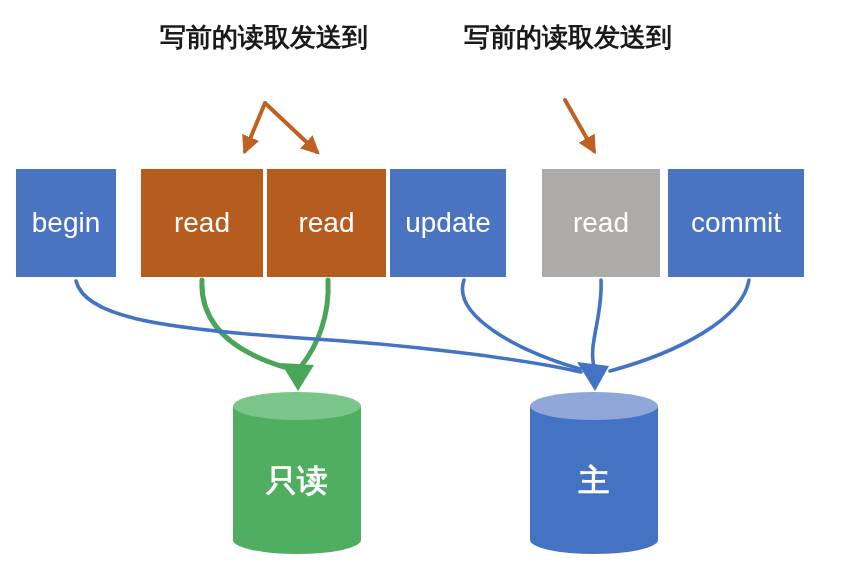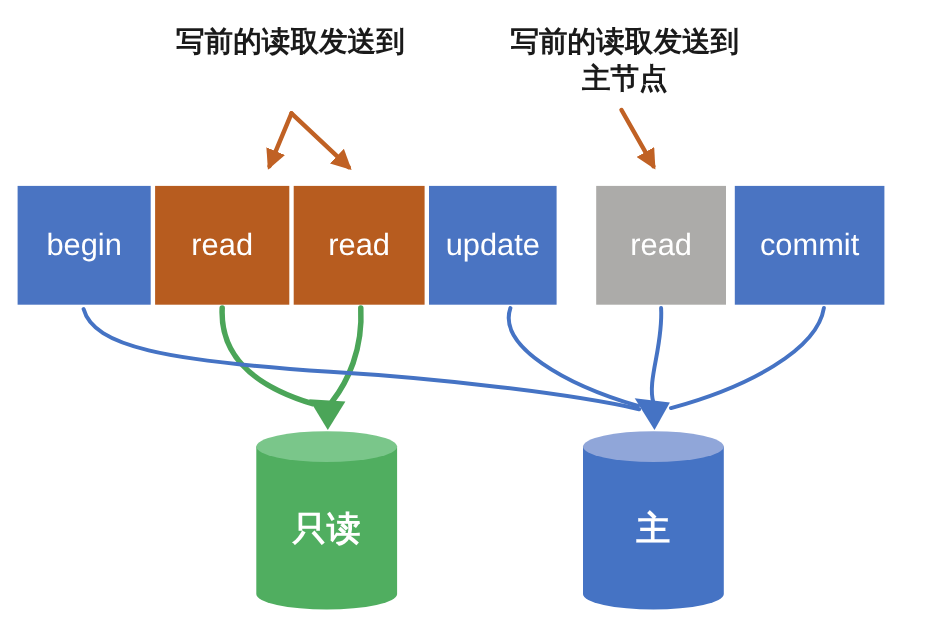--- a/index.html
+++ b/index.html
@@ -48,21 +48,20 @@
 <body>
 
 <div class="canvas">
 
   <div class="ann ann-left">
     <div>写前的读取发送到</div>
   </div>
 
   <div class="ann ann-right">
     <div>写前的读取发送到</div>
-    <div>主节点</div>
   </div>
 
   <svg class="svg-layer" width="852" height="570" viewBox="0 0 852 570">
     <defs>
       <marker id="arrowOrange" viewBox="0 0 10 10" refX="8" refY="5" markerWidth="4.6" markerHeight="4.6" orient="auto">
         <path d="M0,0 L10,5 L0,10 Z" fill="#C06124"></path>
       </marker>
     </defs>
 
     <g fill="none" stroke-width="4" stroke-linecap="round">
@@ -91,20 +90,20 @@
       <text x="297" y="491" class="db-label">只读</text>
     </g>
 
     <g>
       <path d="M530,406 L530,540 A64,14 0 0 0 658,540 L658,406 Z" fill="#4573C4"></path>
       <ellipse cx="594" cy="406" rx="64" ry="14" fill="#90A6D9"></ellipse>
       <text x="594" y="491" class="db-label">主</text>
     </g>
   </svg>
 
-  <div class="step" style="left: 16px; width: 121px; background: rgb(74, 116, 194);">begin</div>
+  <div class="step" style="left: 16px; width: 100px; background: rgb(74, 116, 194);">begin</div>
   <div class="step" style="left: 141px; width: 122px; background: rgb(183, 92, 31);">read</div>
   <div class="step" style="left: 267px; width: 119px; background: rgb(183, 92, 31);">read</div>
   <div class="step" style="left: 390px; width: 116px; background: rgb(74, 116, 194);">update</div>
   <div class="step" style="left: 542px; width: 118px; background: rgb(172, 171, 169);">read</div>
   <div class="step" style="left: 668px; width: 136px; background: rgb(74, 116, 194);">commit</div>
 
 </div>
 
 </body></html>

